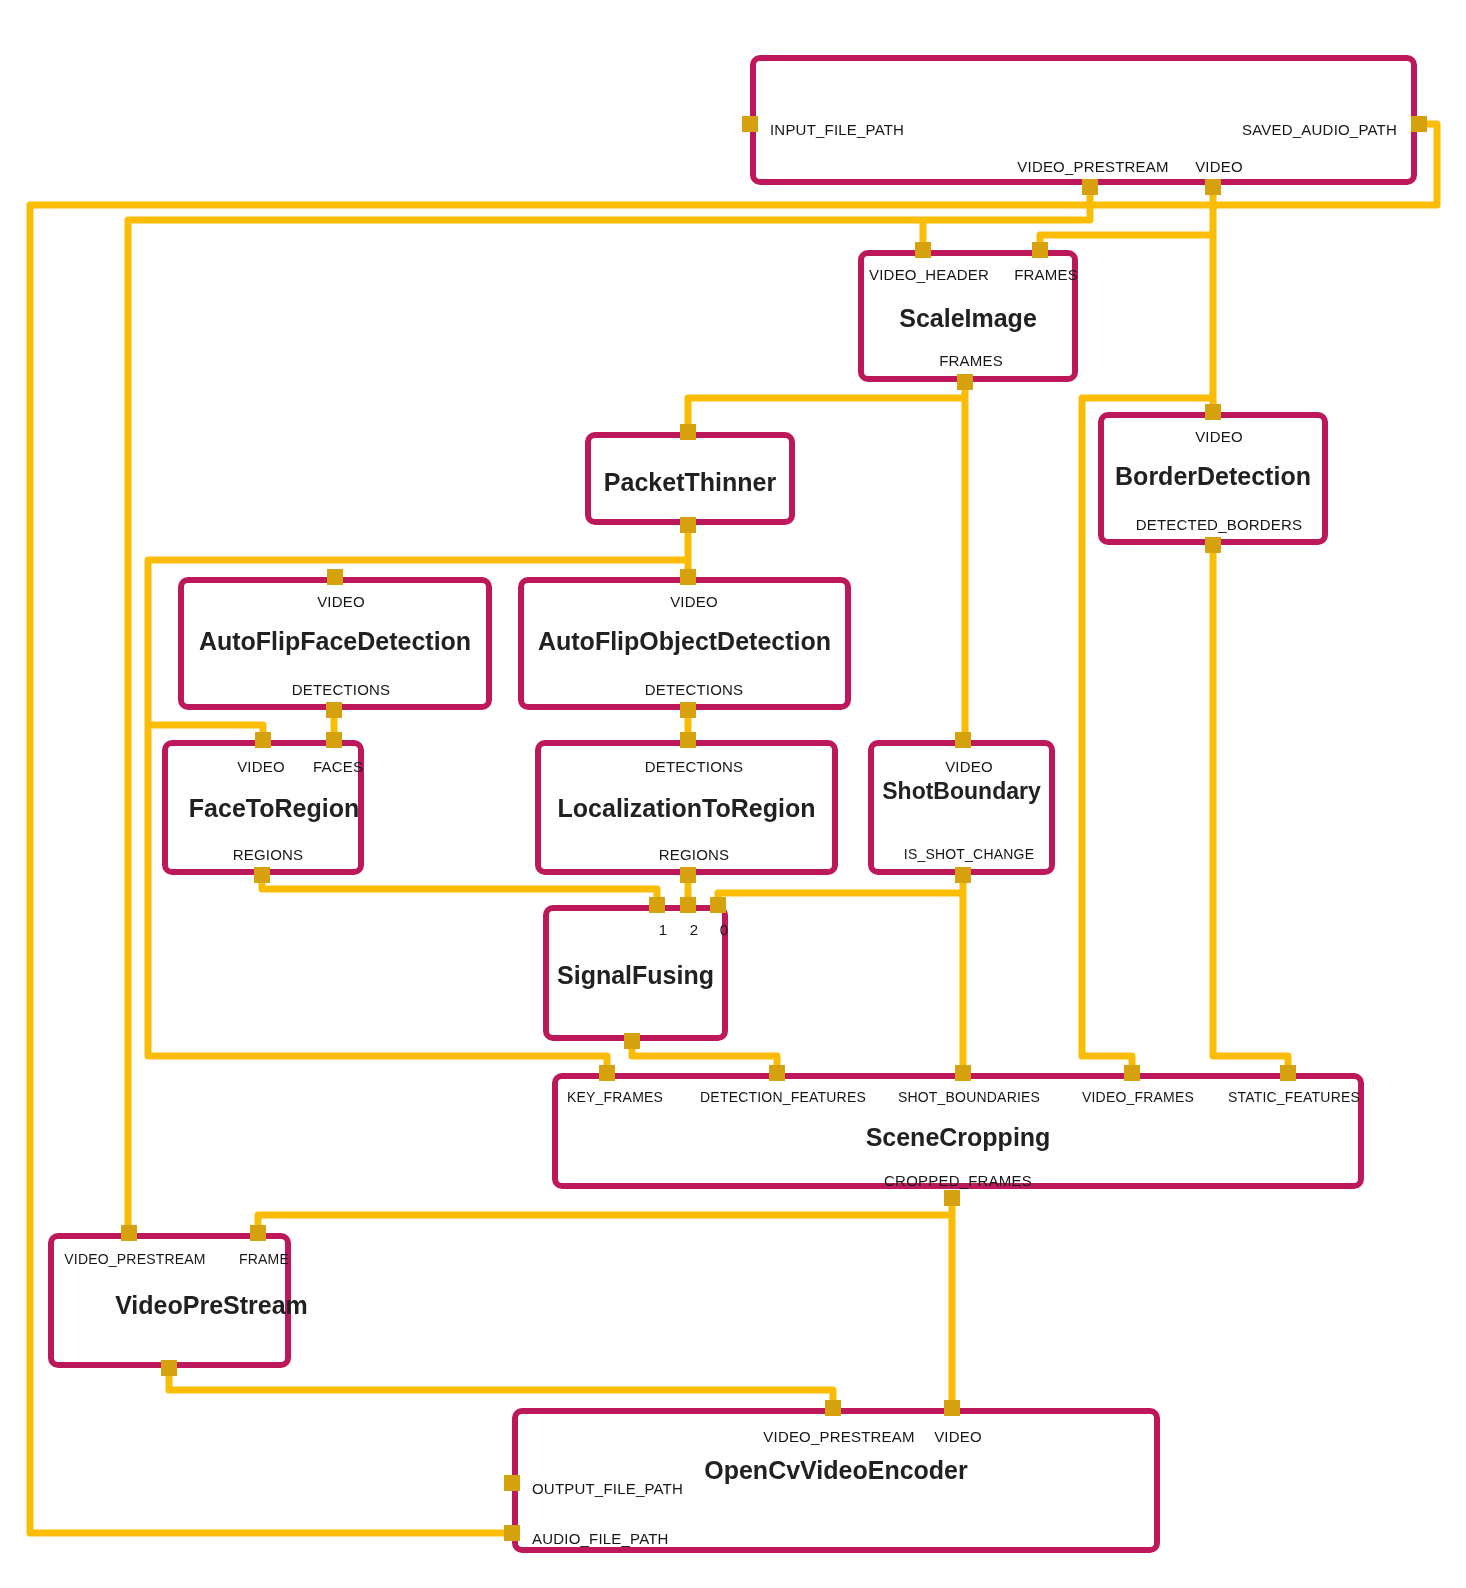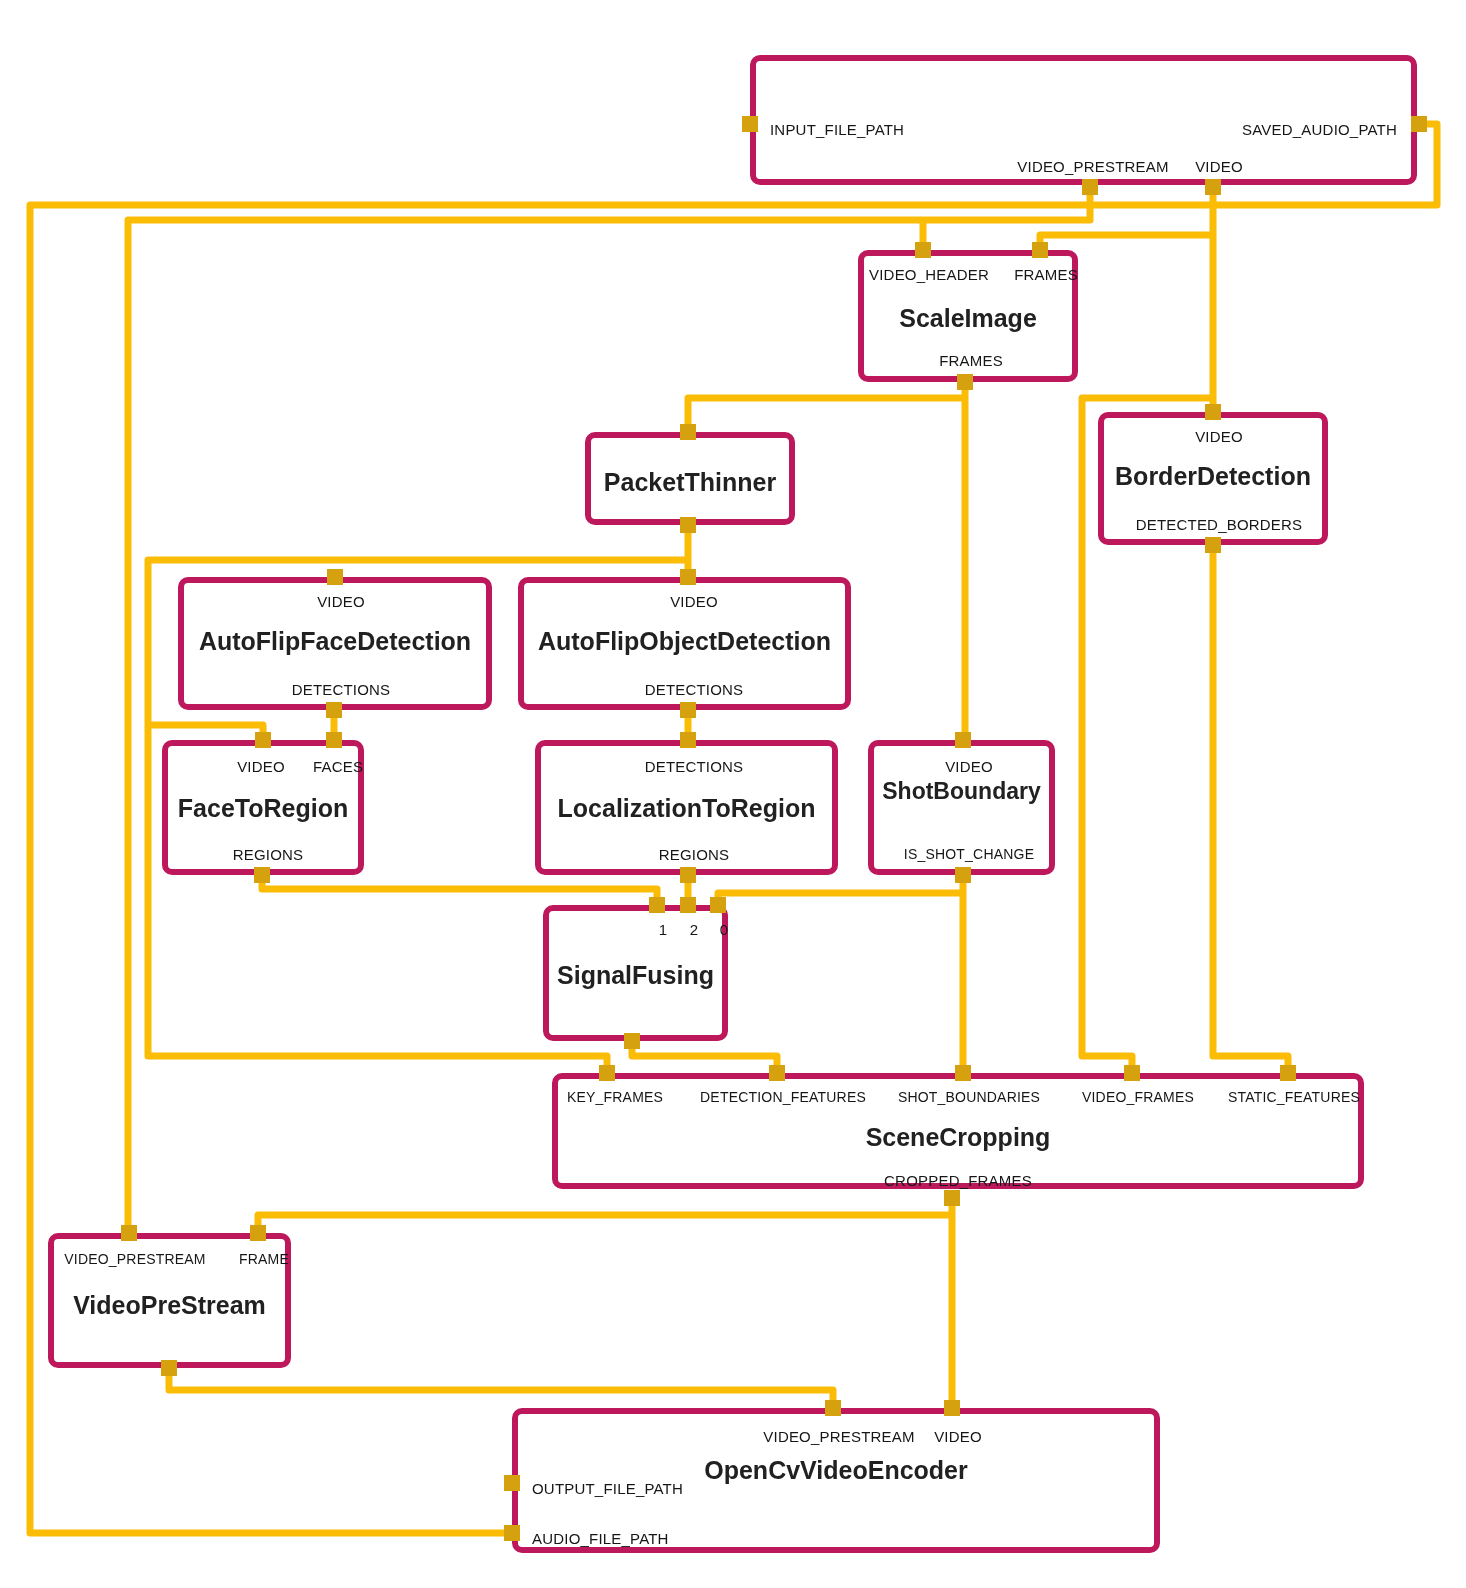--- a/index.html
+++ b/index.html
@@ -49,21 +49,21 @@
 
 <div class="node" style="left:518px;top:577px;width:333px;height:133px;">
   <span class="lbl" style="left:170px;top:10px;">VIDEO</span>
   <span class="title" style="top:44px;">AutoFlipObjectDetection</span>
   <span class="lbl" style="left:170px;top:98px;">DETECTIONS</span>
 </div>
 
 <div class="node" style="left:162px;top:740px;width:202px;height:135px;">
   <span class="lbl" style="left:93px;top:12px;">VIDEO</span>
   <span class="lbl" style="left:170px;top:12px;">FACES</span>
-  <span class="title" style="top:48px;">FaceToRegion</span>
+  <span class="title" style="top:48px;margin-left:11px;">FaceToRegion</span>
   <span class="lbl" style="left:100px;top:100px;">REGIONS</span>
 </div>
 
 <div class="node" style="left:535px;top:740px;width:303px;height:135px;">
   <span class="lbl" style="left:153px;top:12px;">DETECTIONS</span>
   <span class="title" style="top:48px;">LocalizationToRegion</span>
   <span class="lbl" style="left:153px;top:100px;">REGIONS</span>
 </div>
 
 <div class="node" style="left:868px;top:740px;width:187px;height:135px;">
@@ -85,21 +85,21 @@
   <span class="lbl" style="left:411px;top:10px;font-size:14px;">SHOT_BOUNDARIES</span>
   <span class="lbl" style="left:580px;top:10px;font-size:14px;">VIDEO_FRAMES</span>
   <span class="lbl" style="left:736px;top:10px;font-size:14px;">STATIC_FEATURES</span>
   <span class="title" style="top:44px;">SceneCropping</span>
   <span class="lbl" style="left:400px;top:93px;">CROPPED_FRAMES</span>
 </div>
 
 <div class="node" style="left:48px;top:1233px;width:243px;height:135px;">
   <span class="lbl" style="left:81px;top:12px;font-size:14px;">VIDEO_PRESTREAM</span>
   <span class="lbl" style="left:210px;top:12px;font-size:14px;">FRAME</span>
-  <span class="title" style="top:52px;">VideoPreStream</span>
+  <span class="title" style="top:52px;margin-left:42px;">VideoPreStream</span>
 </div>
 
 <div class="node" style="left:512px;top:1408px;width:648px;height:145px;">
   <span class="lbl" style="left:321px;top:14px;">VIDEO_PRESTREAM</span>
   <span class="lbl" style="left:440px;top:14px;">VIDEO</span>
   <span class="title" style="top:42px;">OpenCvVideoEncoder</span>
   <span class="lbl-left" style="left:14px;top:66px;">OUTPUT_FILE_PATH</span>
   <span class="lbl-left" style="left:14px;top:116px;">AUDIO_FILE_PATH</span>
 </div>
 

